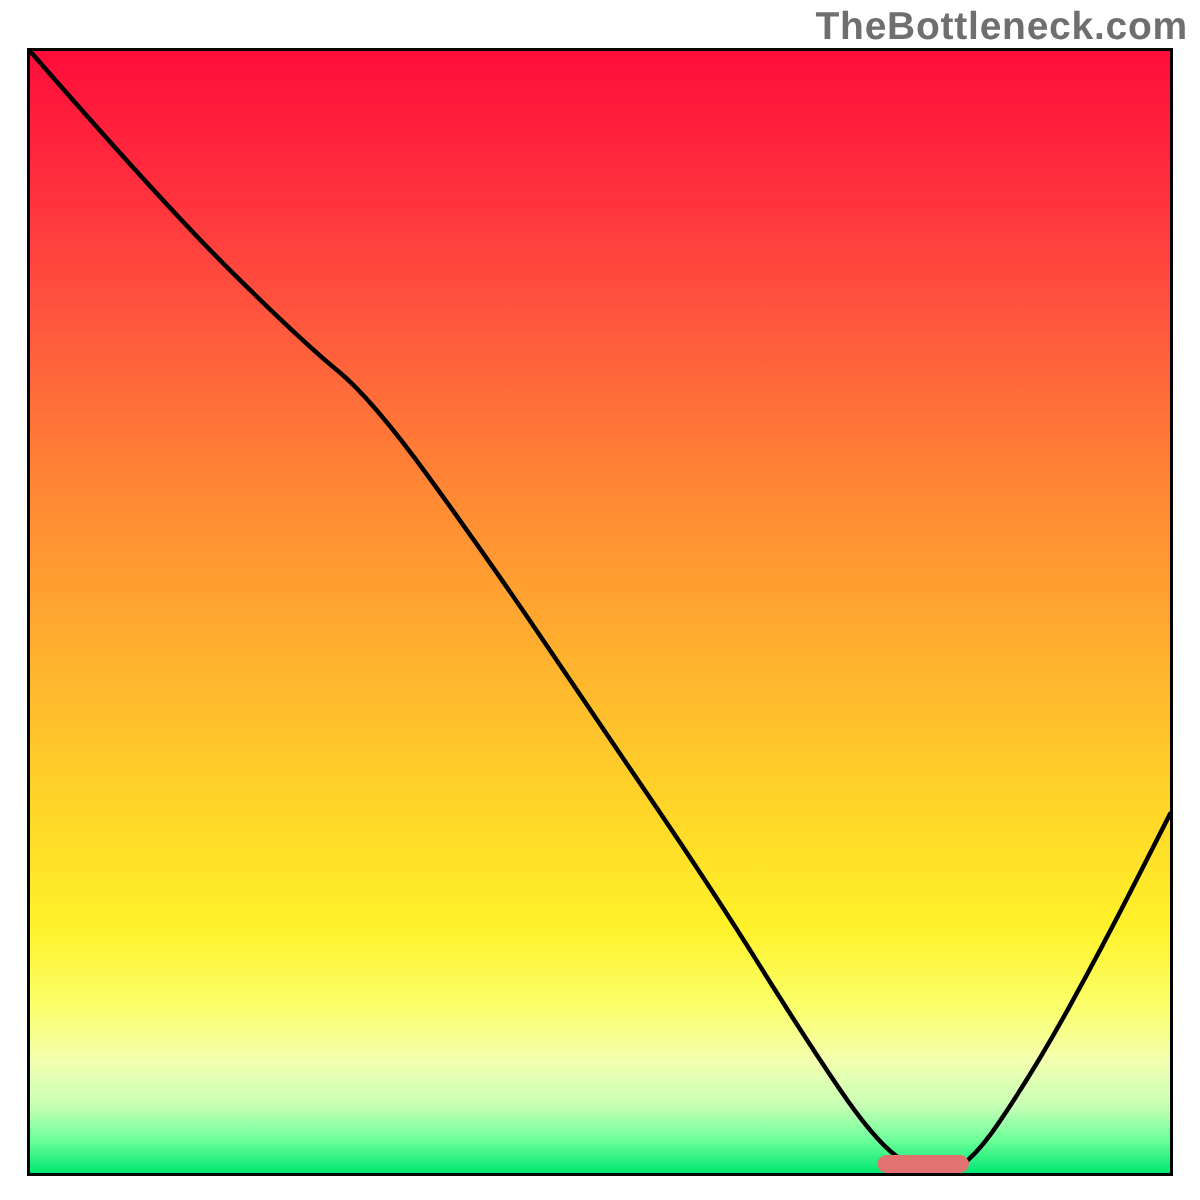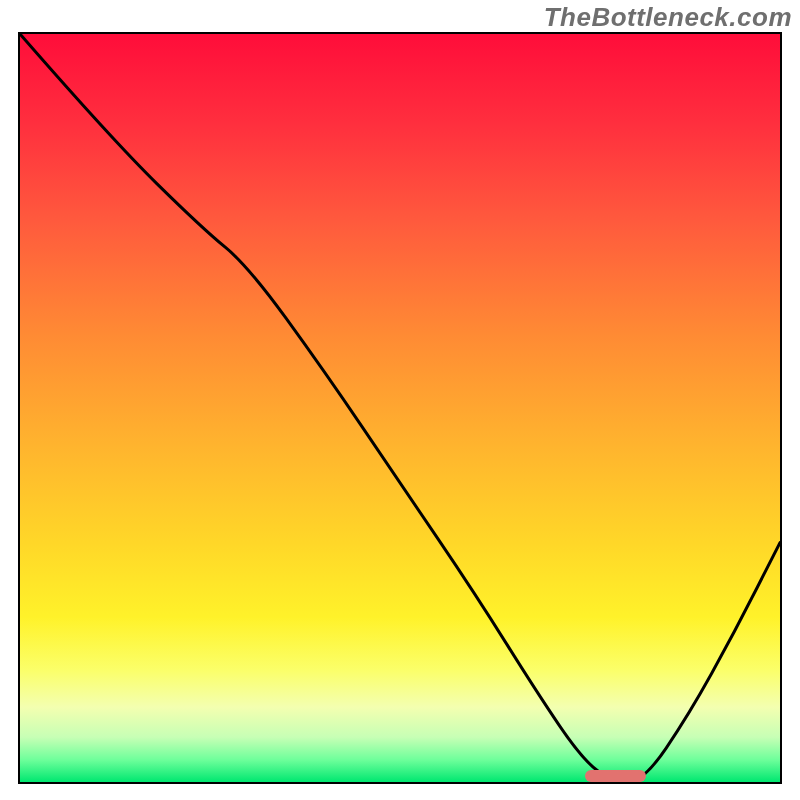--- a/index.html
+++ b/index.html
@@ -7,21 +7,20 @@
     padding: 0;
     width: 800px;
     height: 800px;
     background: #ffffff;
     font-family: Arial, Helvetica, sans-serif;
   }
   .chart-wrap {
     position: relative;
     width: 800px;
     height: 660px;
-    font-style: italic;
   }
   .watermark {
     position: absolute;
     top: 2px;
     right: 8px;
     font-size: 26px;
     font-weight: 600;
     color: #6f6f6f;
     letter-spacing: 0.5px;
     user-select: none;

